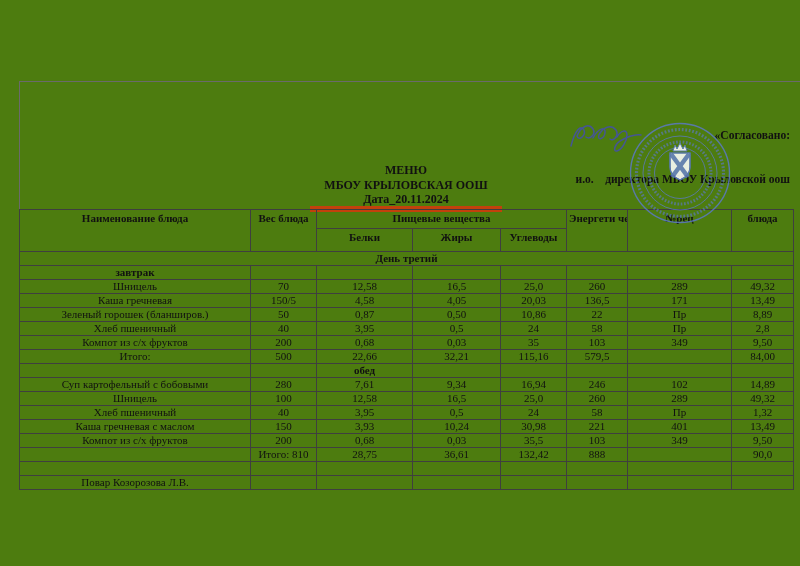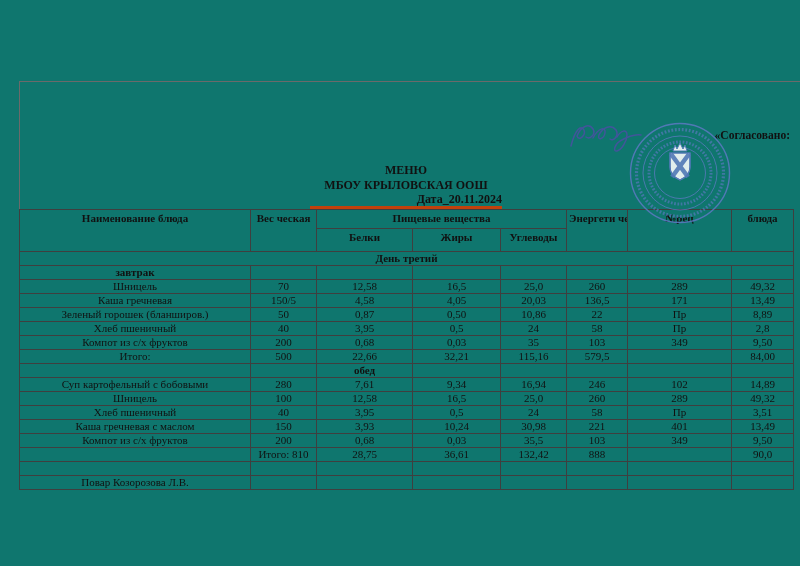--- a/index.html
+++ b/index.html
@@ -1,17 +1,17 @@
 <!DOCTYPE html>
 <html><head>
 <meta charset="utf-8">
 <style>
   html,body { margin:0; padding:0; background:#ffffff; }
   .page {
-    position:relative; width:800px; height:566px; background:#0f766e;
+    position:relative; width:800px; height:566px; background:#4d7c0f;
     font-family:"Liberation Serif", serif; color:#111; overflow:hidden;
   }
   .frame {
     position:absolute; left:19px; top:81px; width:780px; height:390px;
     border-top:1px solid #6a6a6a; border-left:1px solid #6a6a6a;
   }
   .approval {
     position:absolute; top:99px; right:10px; text-align:right;
     font-weight:bold; font-size:11.5px; line-height:14.5px; white-space:pre;
   }
@@ -20,22 +20,22 @@
     display:inline-block; width:150px; height:12px; margin-right:8px;
     border-bottom:1px solid #222; vertical-align:bottom;
   }
   .signature-svg { position:absolute; left:567px; top:120px; z-index:5; }
   .stamp-svg { position:absolute; left:628px; top:121px; z-index:6; opacity:0.88; }
   .title {
     position:absolute; left:19px; top:155px; width:774px; text-align:center;
     font-weight:bold; font-size:12px; line-height:14.5px;margin-top:8px;
   }
   .date-underline {
-    display:inline-block; width:192px; text-align:right;
-    border-bottom:3px solid #c2410c; line-height:13px;
+    display:inline-block; width:192px; text-align:center;
+    border-bottom:6px solid #c2410c; line-height:13px;
   }
   table.menu {
     position:absolute; left:19px; top:209px; width:774px;
     border-collapse:collapse; table-layout:fixed; font-size:11px; z-index:2;
   }
   table.menu th, table.menu td {
     border:1px solid #3f3f3f; padding:0 2px; text-align:center;
     line-height:13px; overflow:hidden; white-space:nowrap;
   }
   table.menu th { vertical-align:top; padding-top:2px; font-size:11px; }
@@ -48,20 +48,21 @@
 </style>
 </head>
 <body>
 
 <div class="page">
 
   <div class="frame"></div>
 
   <div class="approval">
     <div>«Согласовано:</div>
+    <div>и.о.    директора МБОУ Крыловской оош</div>
   </div>
 
   <svg class="signature-svg" width="92" height="34" viewBox="0 0 92 34">
     <path d="M4,26 C8,10 14,4 17,10 C19,15 12,22 10,16 C14,6 22,3 26,9 C29,14 23,20 19,17 M26,18 C31,8 39,6 38,13 C37,19 30,21 32,15 C36,7 44,4 49,10 C52,15 47,22 43,19 M50,17 C54,10 60,9 60,15 C60,22 54,30 50,31 C46,32 47,25 53,21 C60,17 68,14 74,15" fill="none" stroke="#45539d" stroke-width="1.5" stroke-linecap="round" opacity="0.95"></path>
   </svg>
 
   <svg class="stamp-svg" width="104" height="104" viewBox="0 0 104 104">
     <g fill="none" stroke="#5b79c0">
       <circle cx="52" cy="52" r="49.5" stroke-width="1.4"></circle>
       <circle cx="52" cy="52" r="37" stroke-width="0.9"></circle>
@@ -88,21 +89,21 @@
         <col style="width:96px">
         <col style="width:88px">
       <col style="width:66px">
         <col style="width:61px">
         <col style="width:104px">
         <col style="width:62px">
     </colgroup>
     <thead>
       <tr style="height:19px">
         <th rowspan="2">Наименование блюда</th>
-        <th rowspan="2">Вес ческая</th>
+        <th rowspan="2">Вес блюда</th>
         <th colspan="3">Пищевые вещества</th>
         <th rowspan="2" class="wrap">Энергети ческая ценность</th>
         <th rowspan="2">№рец</th>
         <th rowspan="2">блюда</th>
       </tr>
       <tr style="height:23px">
         <th>Белки</th>
         <th>Жиры</th>
         <th>Углеводы</th>
       </tr>
@@ -217,21 +218,21 @@
           <td>49,32</td>
       </tr>
       <tr>
         <td>Хлеб пшеничный</td>
           <td>40</td>
           <td>3,95</td>
           <td>0,5</td>
           <td>24</td>
           <td>58</td>
           <td>Пр</td>
-          <td>3,51</td>
+          <td>1,32</td>
       </tr>
       <tr>
         <td>Каша гречневая с маслом</td>
           <td>150</td>
           <td>3,93</td>
           <td>10,24</td>
           <td>30,98</td>
           <td>221</td>
           <td>401</td>
           <td>13,49</td>

